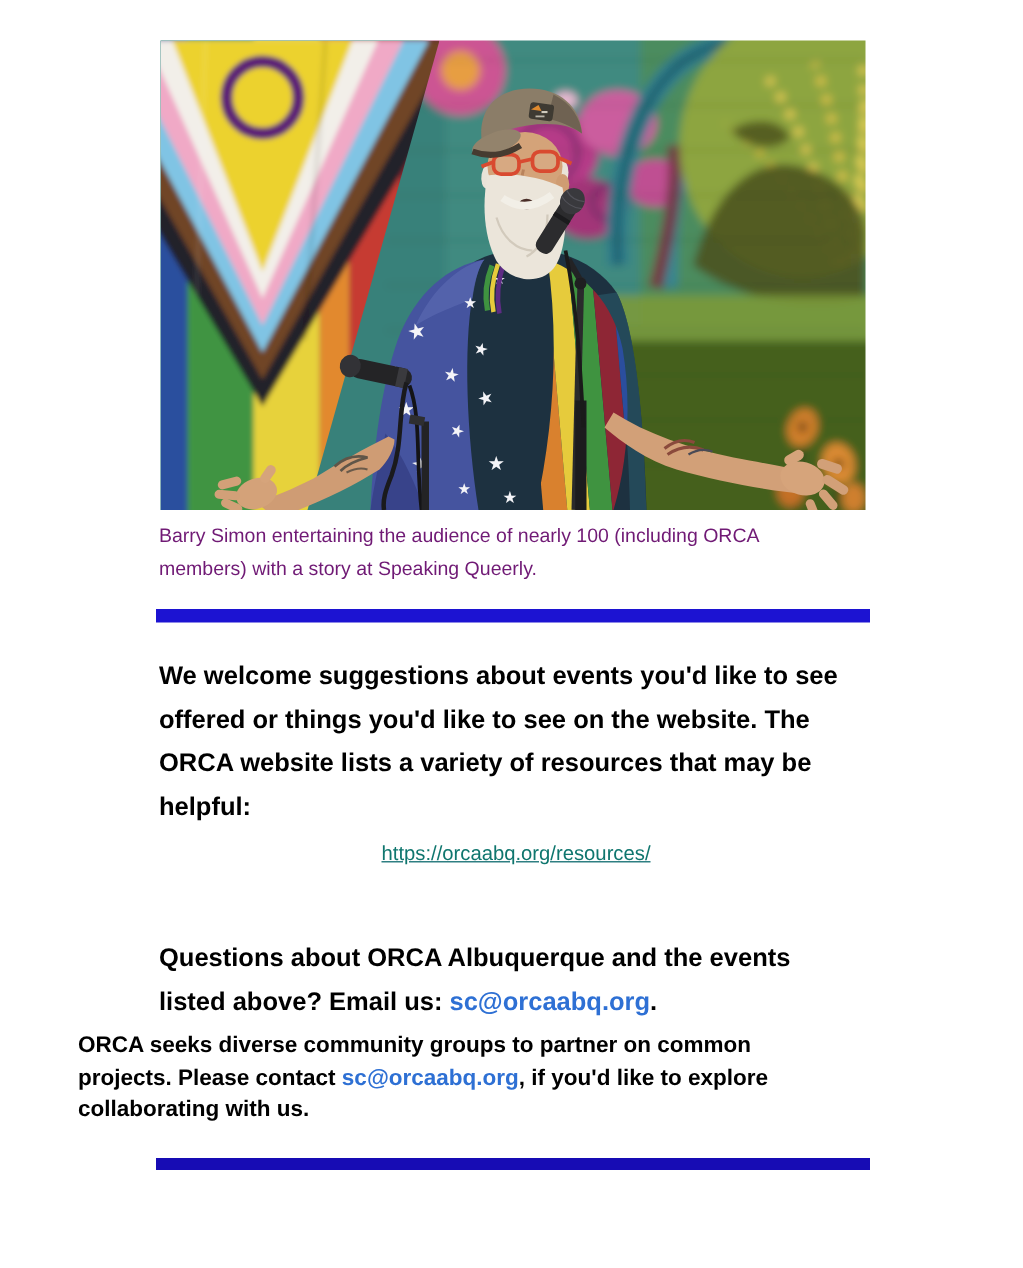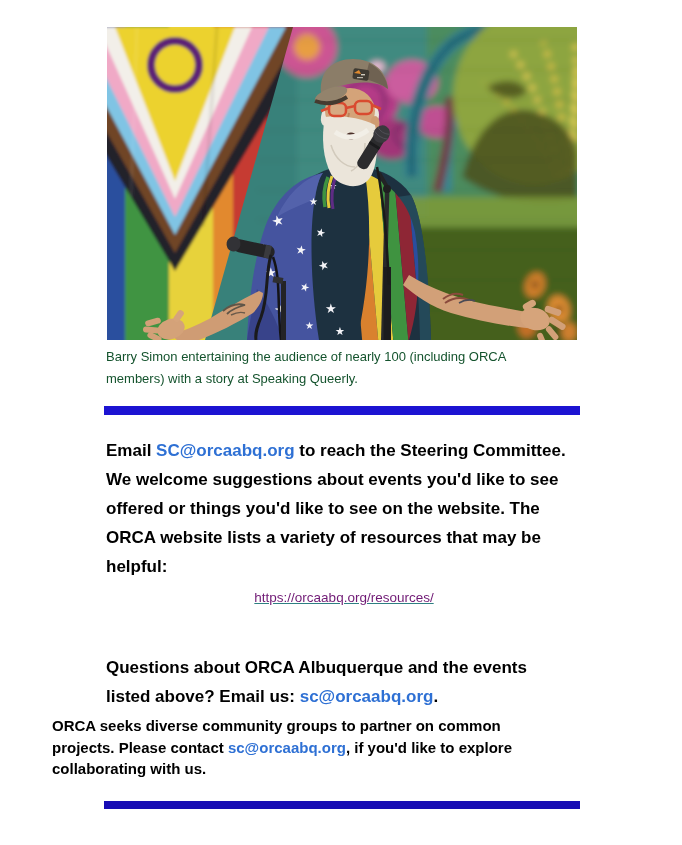--- a/index.html
+++ b/index.html
@@ -6,41 +6,41 @@
   html,body { background:#ffffff; }
   body {
     width:682px; height:845px; overflow:hidden;
     font-family:"Liberation Sans", sans-serif;
     color:#000;
   }
   .photo-wrap { margin:27px 0 0 107px; width:470px; height:313px; }
   .photo-wrap svg { display:block; }
   .caption {
     margin:6px 0 0 106px; width:452px;
-    font-size:13px; line-height:21.5px; color:#14532d;
+    font-size:13px; line-height:21.5px; color:#701a75;
   }
   .divider {
     margin:17px 0 0 104px; width:476px; height:9px;
     background:#1c13d2; border:none;
   }
   .divider.bottom { margin-top:21px; height:8px; background:#170cb4; }
   .main-text {
     margin:21px 0 0 106px; width:476px;
     font-size:17px; line-height:29px; font-weight:700; color:#000;
   }
   .main-text p { margin:0; }
   a.blue-link {
     color:#2e70d4; text-decoration:none; font-weight:700; cursor:pointer;
   }
   .resources {
     margin:7px 0 0 106px; width:476px; text-align:center;
     font-size:13.5px; line-height:20px; font-weight:400;
   }
   a.teal-link {
-    color:#701a75; text-decoration:underline;
+    color:#0f766e; text-decoration:underline;
     text-decoration-color:#2e7f82; cursor:pointer; font-weight:400;
   }
   .questions {
     margin:45px 0 0 106px; width:462px;
     font-size:17px; line-height:29px; font-weight:700;
   }
   .partner {
     margin:4px 0 0 52px; width:476px;
     font-size:15px; line-height:21.5px; font-weight:700;
   }
@@ -269,21 +269,20 @@
       </g>
     </g>
   </svg>
 </figure>
 
 <p class="caption">Barry Simon entertaining the audience of nearly 100 (including ORCA members) with a story at Speaking Queerly.</p>
 
 <div class="divider"></div>
 
 <div class="main-text">
-  <p><span>Email </span><a class="blue-link">SC@orcaabq.org</a><span> to reach the Steering Committee.</span></p>
   <p>We welcome suggestions about events you'd like to see offered or things you'd like to see on the website. The ORCA website lists a variety of resources that may be helpful:</p>
 </div>
 
 <p class="resources"><a class="teal-link">https://orcaabq.org/resources/</a></p>
 
 <div class="questions">
   <p><span>Questions about ORCA Albuquerque and the events listed above? Email us: </span><a class="blue-link">sc@orcaabq.org</a><span>.</span></p>
 </div>
 
 <div class="partner">

